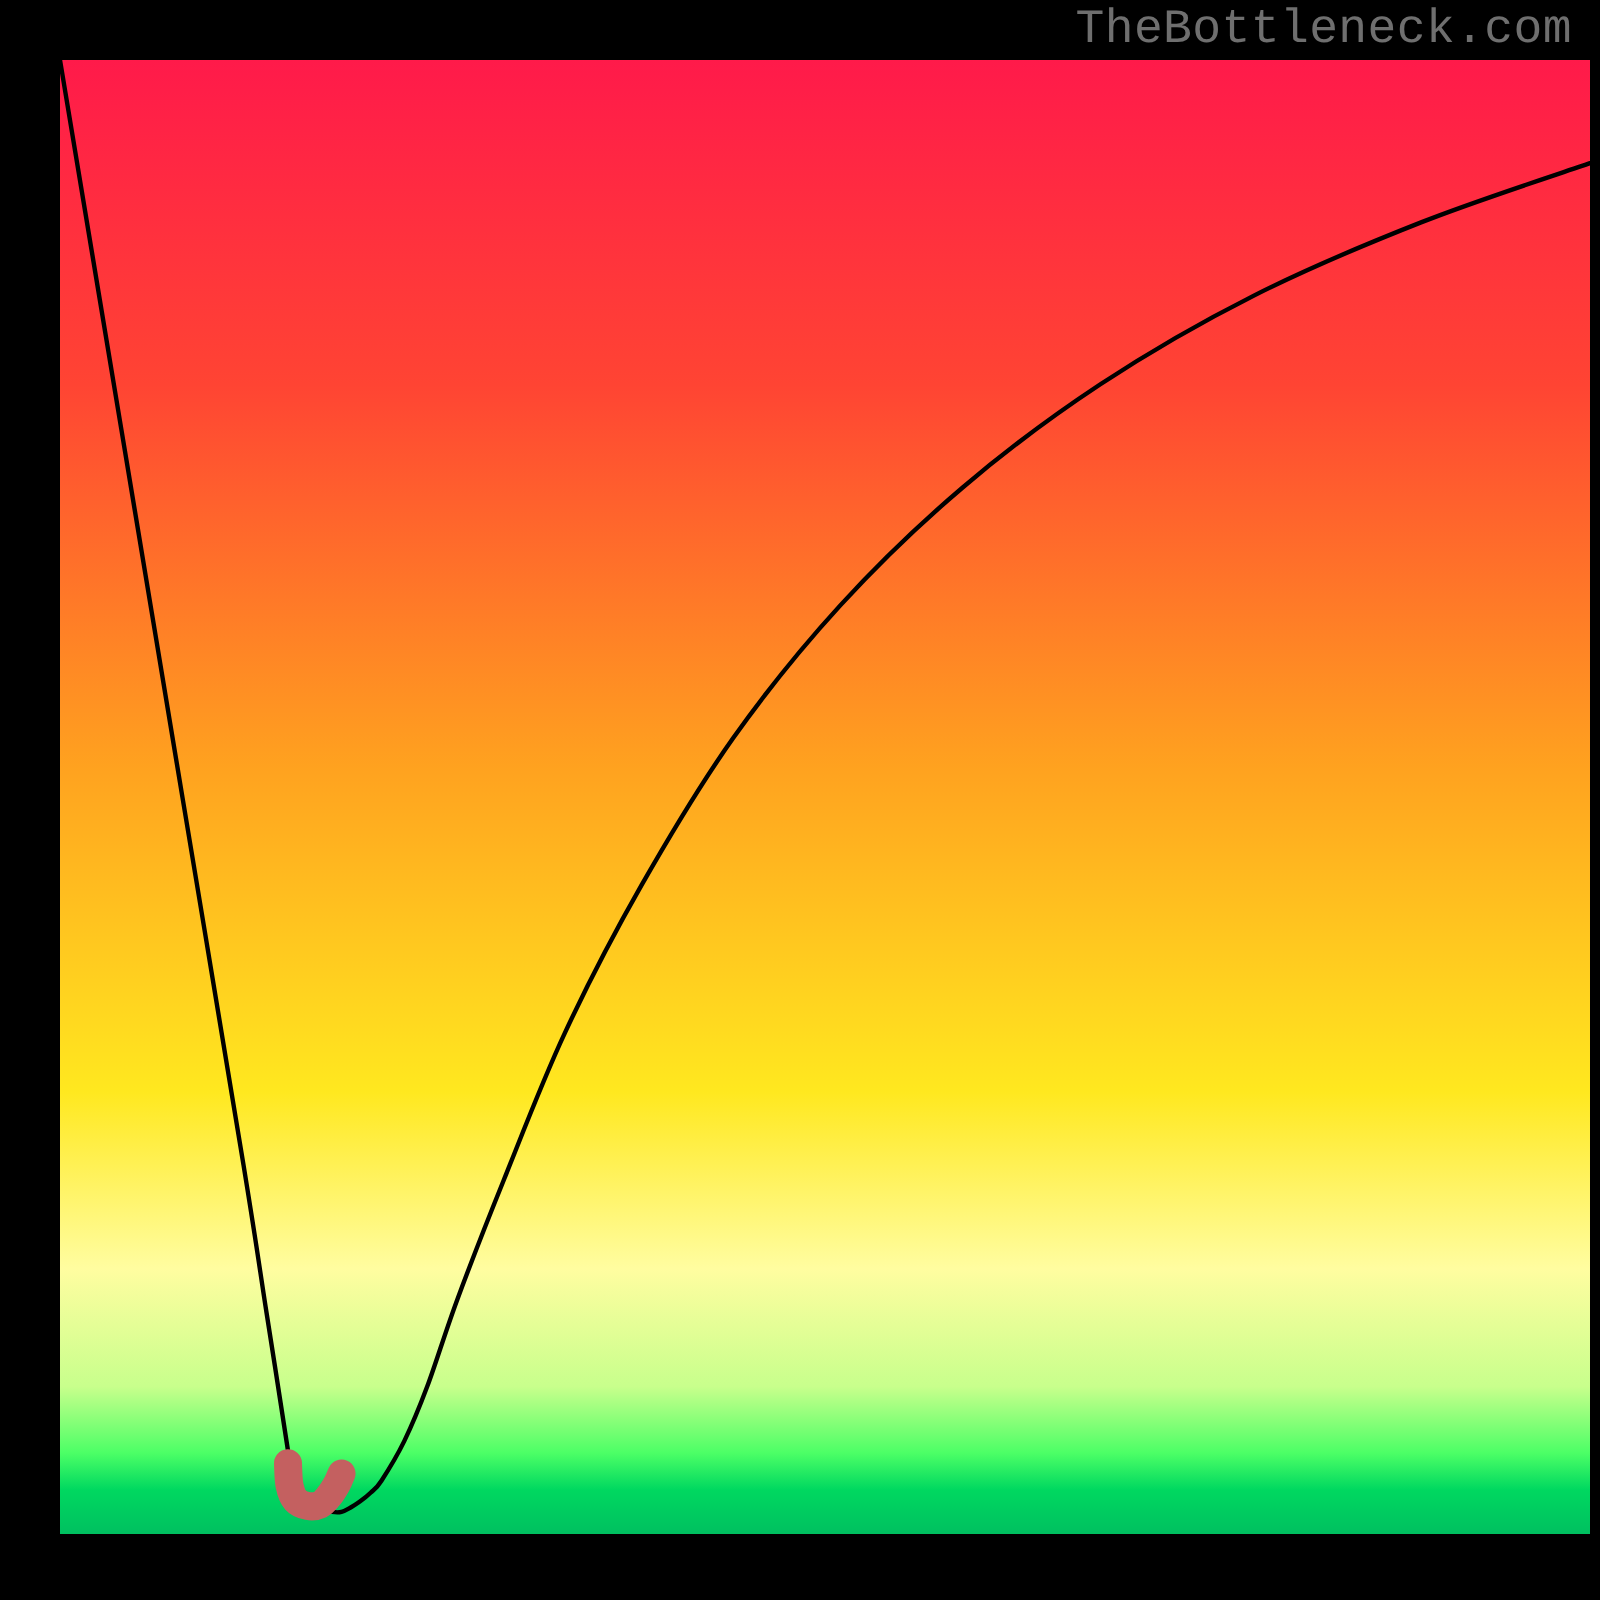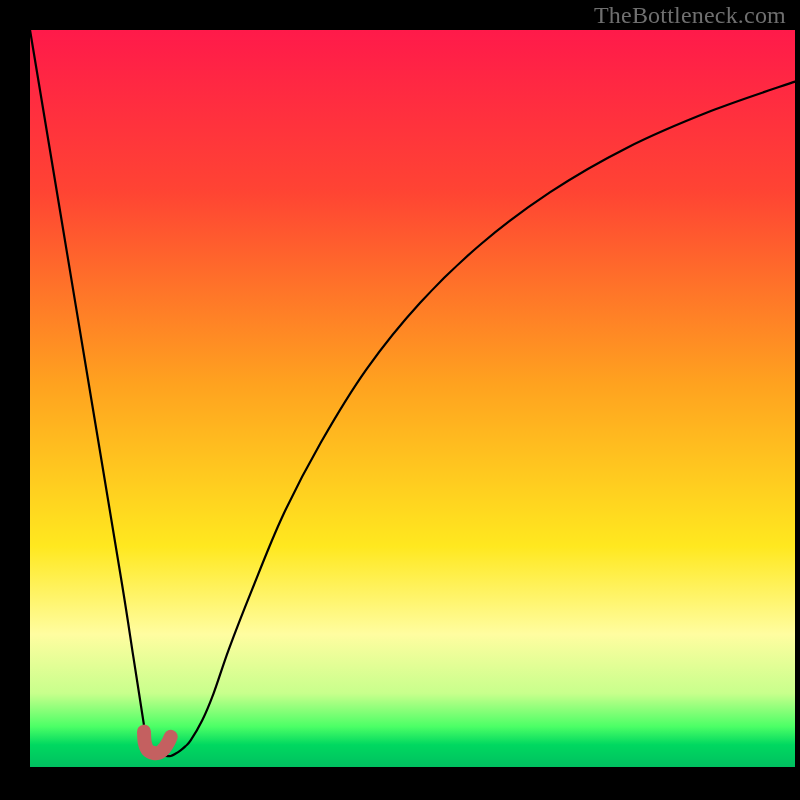--- a/index.html
+++ b/index.html
@@ -15,21 +15,21 @@
     left: 0;
     top: 0;
     width: 800px;
     height: 800px;
     background: #000;
   }
   .watermark {
     position: absolute;
     top: 2px;
     right: 14px;
-    font-family: Liberation Serif, serif;
+    font-family: Liberation Mono, monospace;
     font-size: 24px;
     color: #6f6f6f;
     letter-spacing: 0.2px;
     font-weight: 400;
   }
   svg {
     position: absolute;
     left: 0;
     top: 0;
   }

